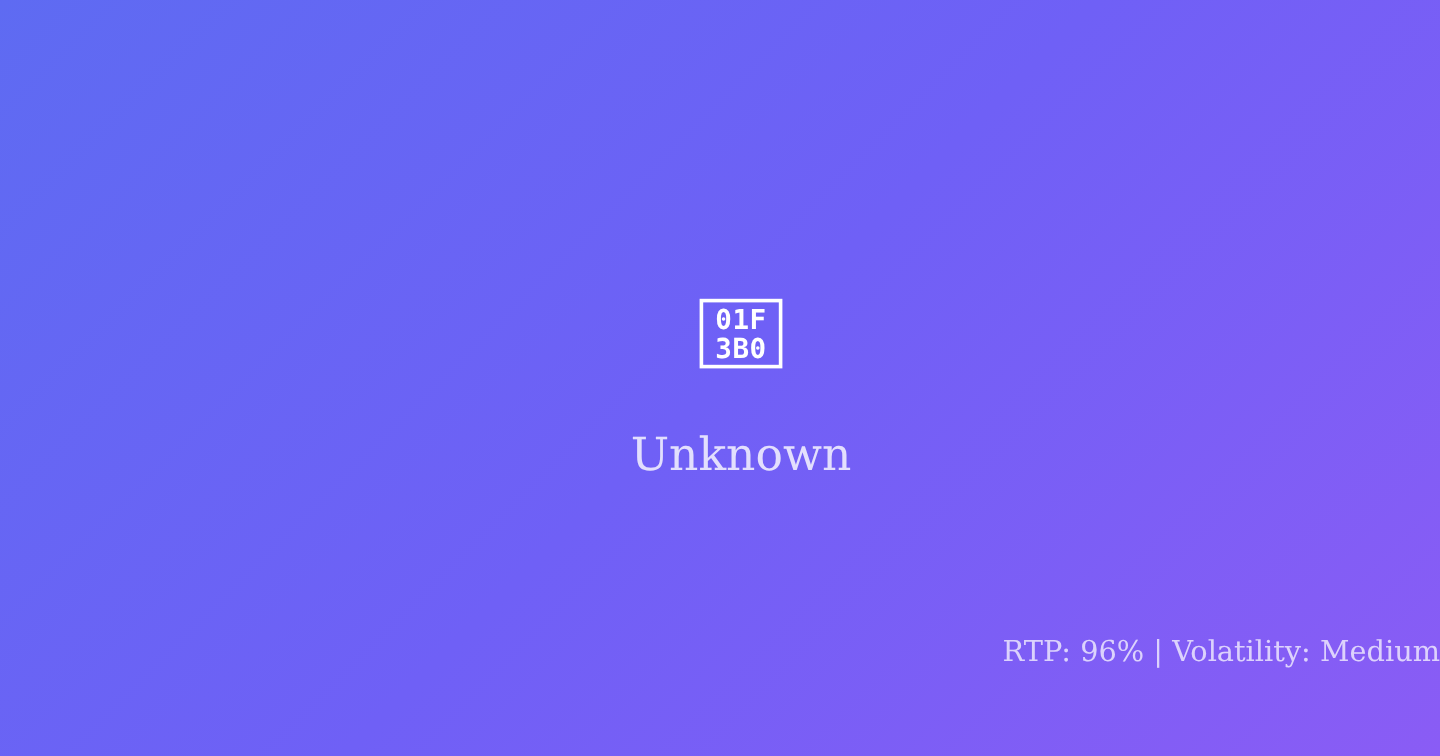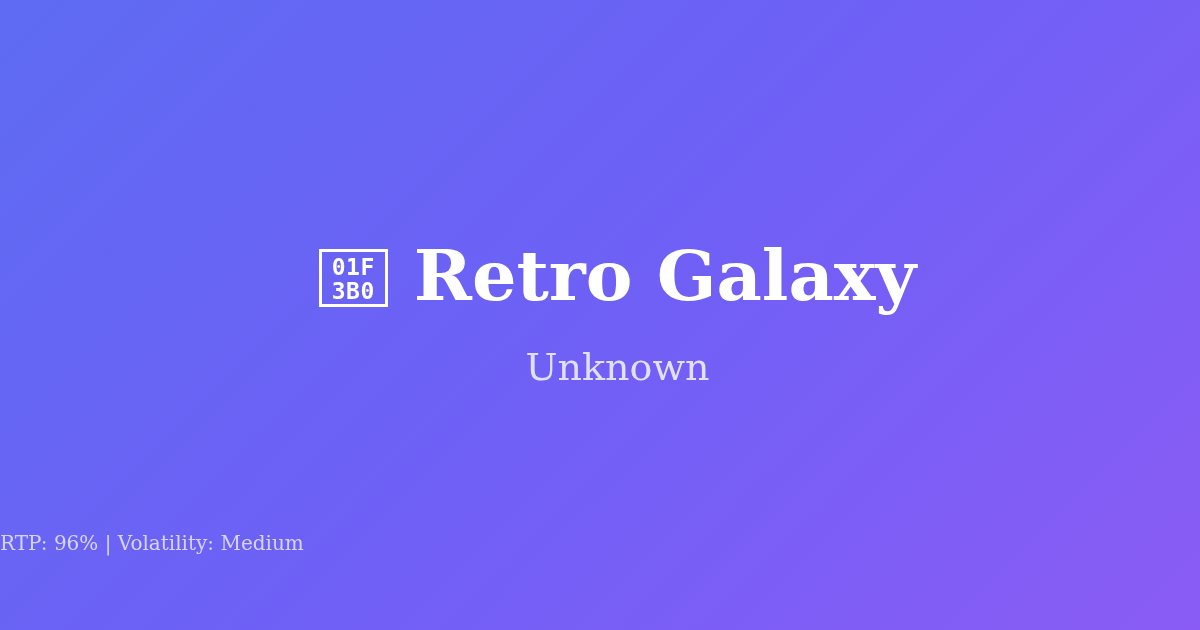--- a/index.html
+++ b/index.html
@@ -78,60 +78,59 @@
     font-family: "DejaVu Serif", "Liberation Serif", serif;
     font-weight: 700;
     font-size: 70px;
     line-height: 84px;
     color: #ffffff;
     white-space: nowrap;
     letter-spacing: 0px;
   }
 
   .subtitle {
-    margin-top: 20px;
+    margin-top: 32px;
     font-family: "DejaVu Serif", "Liberation Serif", serif;
     font-weight: 400;
     font-size: 38px;
     line-height: 46px;
     color: rgba(255, 255, 255, 0.80);
     white-space: nowrap;
     text-align: center;
   }
 
   
   .meta {
     position: absolute;
     left: 0;
-    right: 16px;
+    right: 0;
     top: 527px;
-    text-align: left;
+    text-align: right;
     font-family: "DejaVu Serif", "Liberation Serif", serif;
     font-weight: 400;
-    font-size: 20px;
+    font-size: 24px;
     line-height: 32px;
     color: rgba(255, 255, 255, 0.72);
     white-space: nowrap;
   }
 </style>
 </head>
 <body>
 
 <div class="og-card">
 
   <div class="hero">
 
     <div class="title-row">
 
       <span class="tofu">
         <span class="tofu-row">01F</span>
         <span class="tofu-row">3B0</span>
       </span>
 
-      <h1 class="title-text">Retro Galaxy</h1>
 
     </div>
 
     <div class="subtitle">Unknown</div>
 
   </div>
 
   <div class="meta">RTP: 96% | Volatility: Medium</div>
 
 </div>

